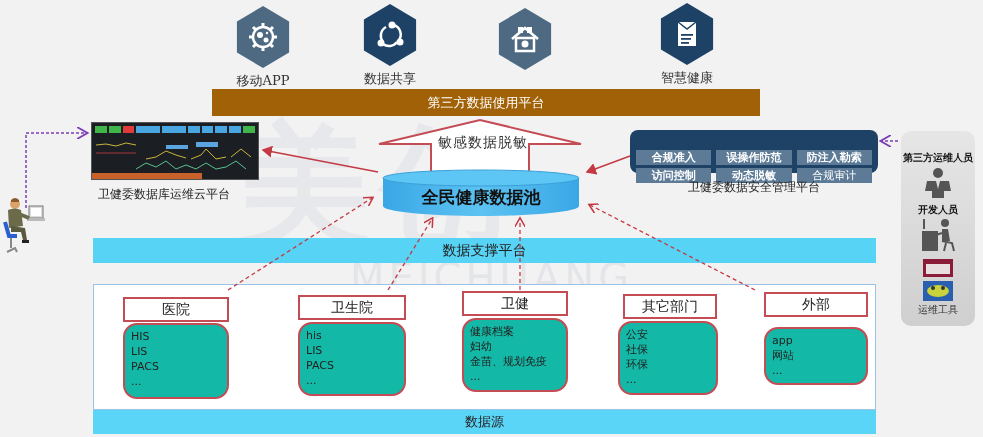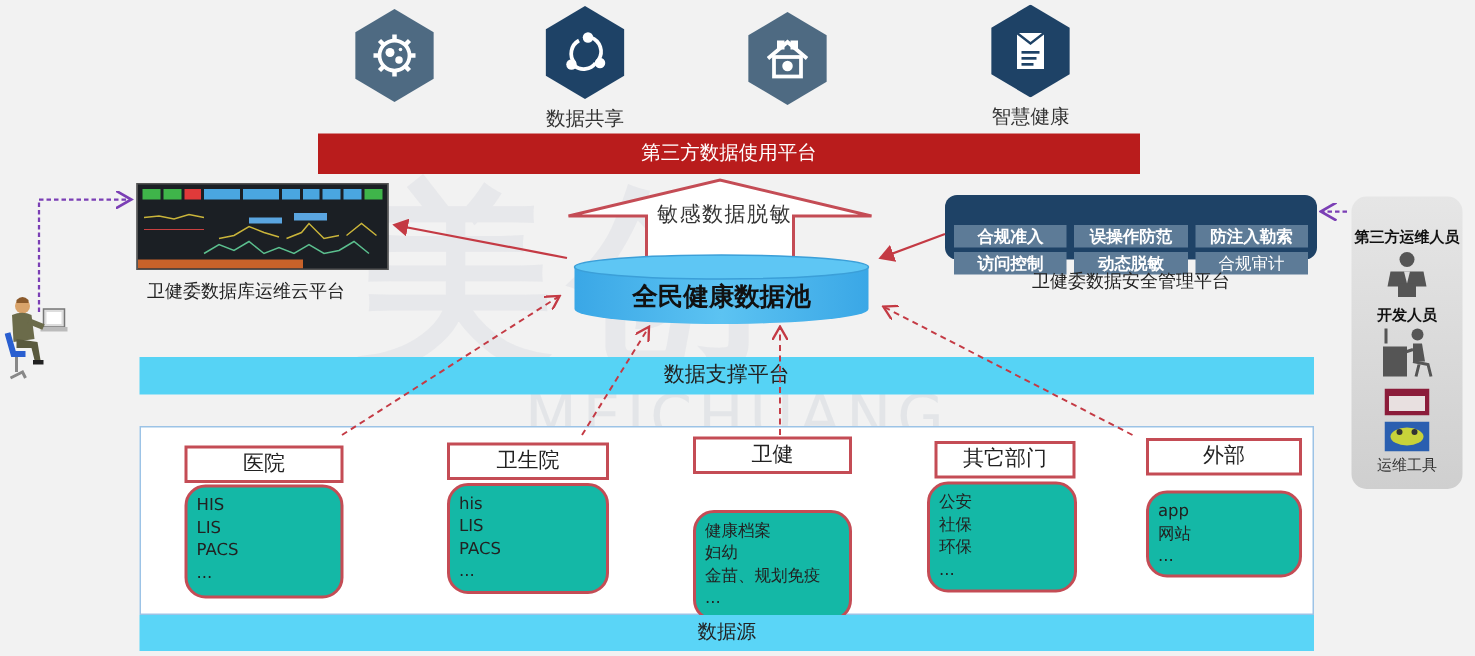--- a/index.html
+++ b/index.html
@@ -27,21 +27,21 @@
   .hex {
     width: 58px; height: 62px; margin: 0 auto;
     clip-path: polygon(50% 0%, 95% 25%, 95% 75%, 50% 100%, 5% 75%, 5% 25%);
     display: flex; align-items: center; justify-content: center;
   }
   .hex svg { width: 34px; height: 34px; }
   .top-label { font-family: "DejaVu Serif", serif; font-size: 13px; color: #333; margin-top: 4px; }
 
   .bar-third {
     position: absolute; left: 212px; top: 89px; width: 548px; height: 27px;
-    background: #b91c1c; color: #fff; text-align: center; line-height: 27px;
+    background: #a16207; color: #fff; text-align: center; line-height: 27px;
     font-family: "DejaVu Serif", serif; font-size: 13px;
   }
 
   
   .monitor {
     position: absolute; left: 91px; top: 122px; width: 168px; height: 58px;
     background: #1b1f24; border: 1px solid #555; overflow: hidden;
   }
   .monitor .tiles { display: flex; gap: 2px; padding: 3px 3px 2px; }
   .monitor .tile { height: 7px; flex: 1; }
@@ -130,20 +130,21 @@
           <line x1="7" y1="7" x2="10" y2="10"></line>
           <line x1="24" y1="24" x2="27" y2="27"></line>
           <line x1="27" y1="7" x2="24" y2="10"></line>
           <line x1="7" y1="27" x2="10" y2="24"></line>
         </g>
       <circle cx="14" cy="15" r="3" fill="#fff"></circle>
         <circle cx="20" cy="20" r="2.5" fill="#fff"></circle>
         <circle cx="21" cy="13" r="1.2" fill="#fff"></circle>
       </svg>
   </div>
+  <div class="top-label">移动APP</div>
 </div>
 <div class="top-app" style="left:340px;top:4px;">
   <div class="hex" style="background:#1e4266;">
     <svg viewBox="0 0 34 34">
         <path d="M10 24 A10 10 0 0 1 13 9 M24 24 A10 10 0 0 1 10 26 M21 7 A10 10 0 0 1 26 22" fill="none" stroke="#fff" stroke-width="2.5"></path>
       <circle cx="19" cy="7" r="3.5" fill="#fff"></circle>
         <circle cx="8" cy="25" r="3.5" fill="#fff"></circle>
         <circle cx="27" cy="24" r="3.5" fill="#fff"></circle>
       </svg>
   </div>
@@ -288,21 +289,21 @@
 
 <div class="src-head" style="left:298px;top:295px;width:108px;">卫生院</div>
 <div class="src-body" style="left:298px;top:322px;width:108px;height:74px;">
   <div>his</div>
   <div>LIS</div>
   <div>PACS</div>
   <div>...</div>
 </div>
 
 <div class="src-head" style="left:462px;top:291px;width:106px;">卫健</div>
-<div class="src-body" style="left:462px;top:318px;width:106px;height:74px;margin-top:22px;">
+<div class="src-body" style="left:462px;top:318px;width:106px;height:74px;">
   <div>健康档案</div>
   <div>妇幼</div>
   <div>金苗、规划免疫</div>
   <div>...</div>
 </div>
 
 <div class="src-head" style="left:623px;top:294px;width:94px;">其它部门</div>
 <div class="src-body" style="left:618px;top:321px;width:100px;height:74px;">
   <div>公安</div>
   <div>社保</div>

